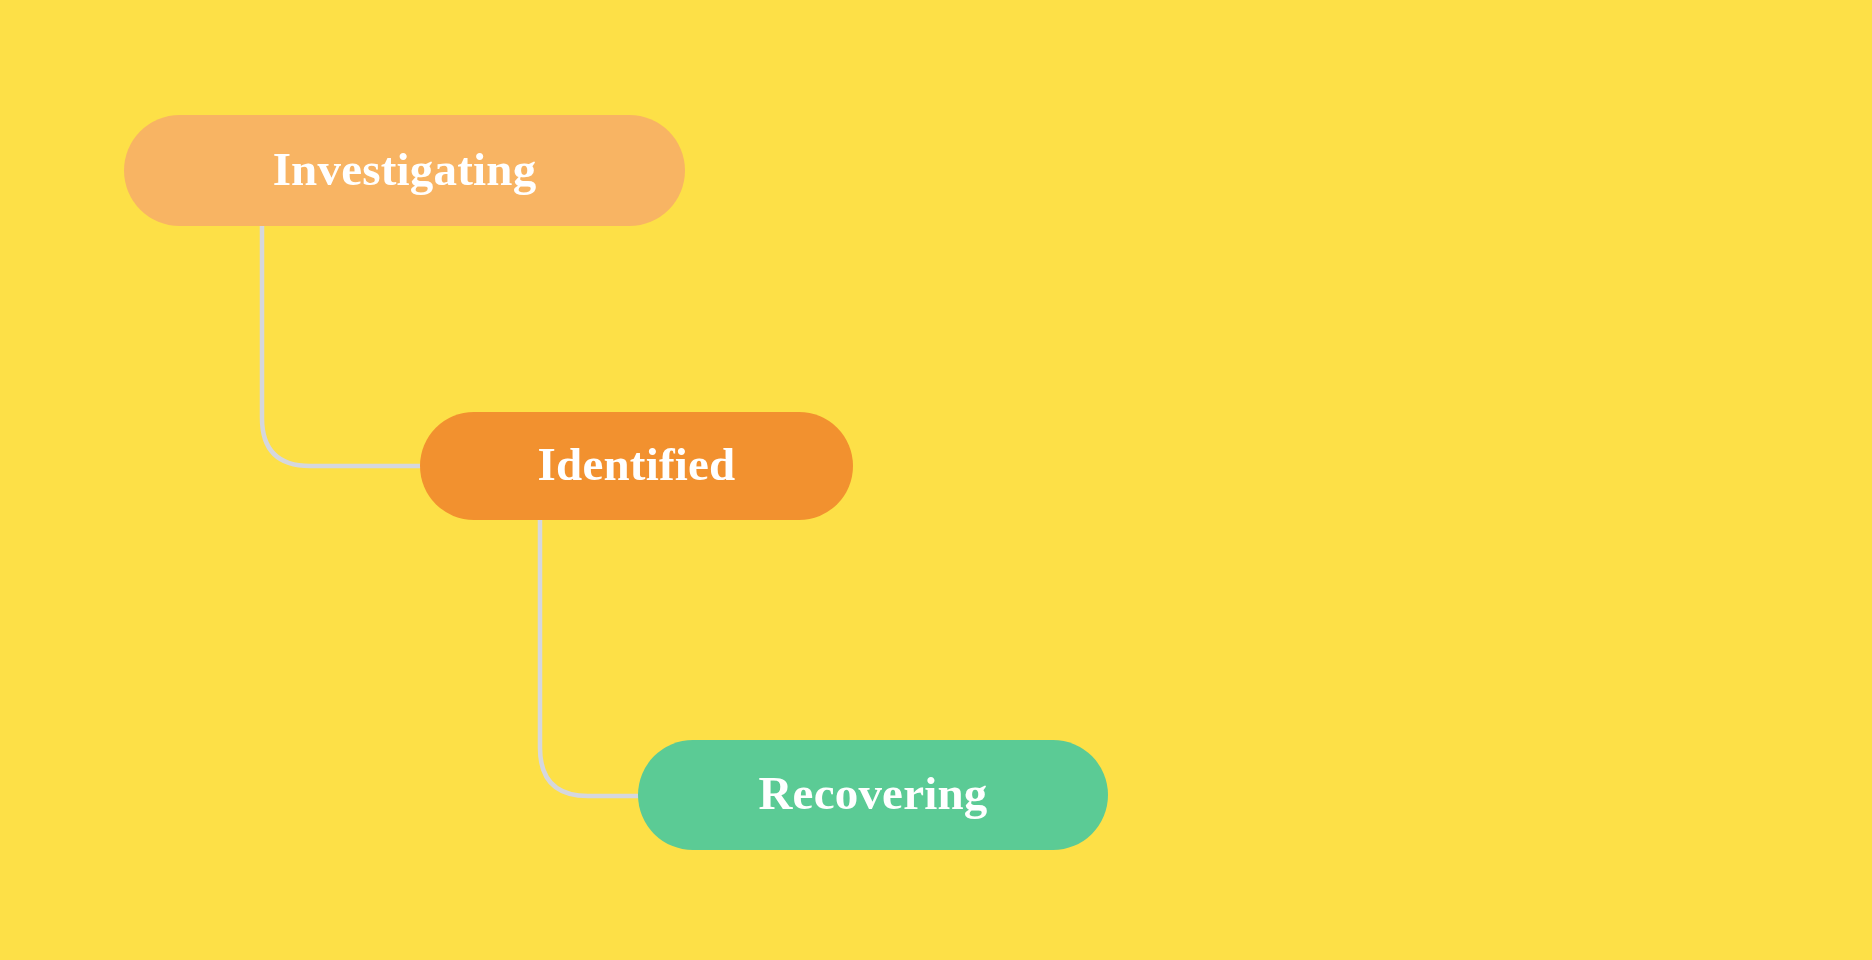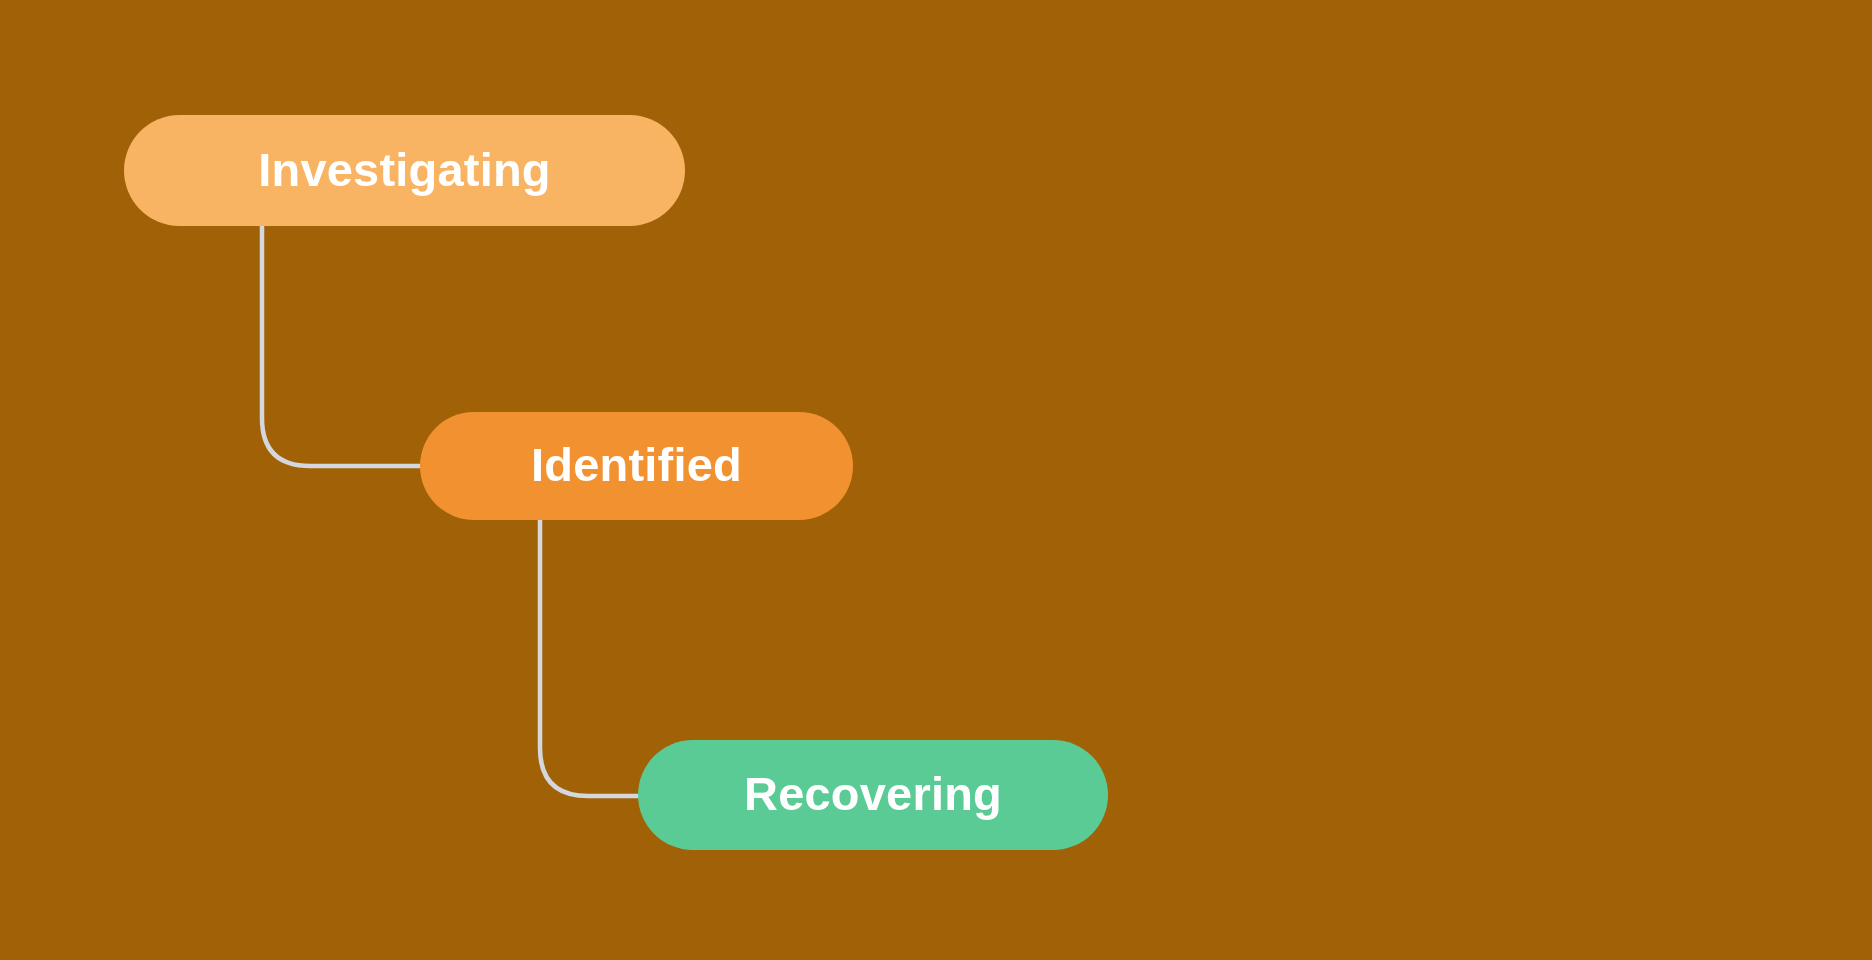--- a/index.html
+++ b/index.html
@@ -66,21 +66,21 @@
     top: 740px;
     width: 470px;
     height: 110px;
     background: #5BCB95;
     font-size: 47px;
   }
 </style>
 </head>
 <body style="background: rgb(25, 26, 28);">
 
-<div id="canvas" style="background: #a16207;">
+<div id="canvas" style="background: #fde047; font-family: Liberation Serif, serif;">
 
   <svg id="edge-layer" viewBox="0 0 1872 960" xmlns="http://www.w3.org/2000/svg">
     <path id="edge-1" d="M 262 226 L 262 418 Q 262 466 310 466 L 420 466" fill="none" stroke="#D5D7DE" stroke-width="4.5" stroke-linecap="round" stroke-linejoin="round"></path>
     <path id="edge-2" d="M 540 520 L 540 748 Q 540 796 588 796 L 638 796" fill="none" stroke="#D5D7DE" stroke-width="4.5" stroke-linecap="round" stroke-linejoin="round"></path>
   </svg>
 
   <div class="node" id="node-investigating" style="left: 124px; top: 115px; width: 561px; height: 111px; background: rgb(248, 180, 99); color: rgb(255, 255, 255);">
     <span class="node-label">Investigating</span>
   </div>
 

